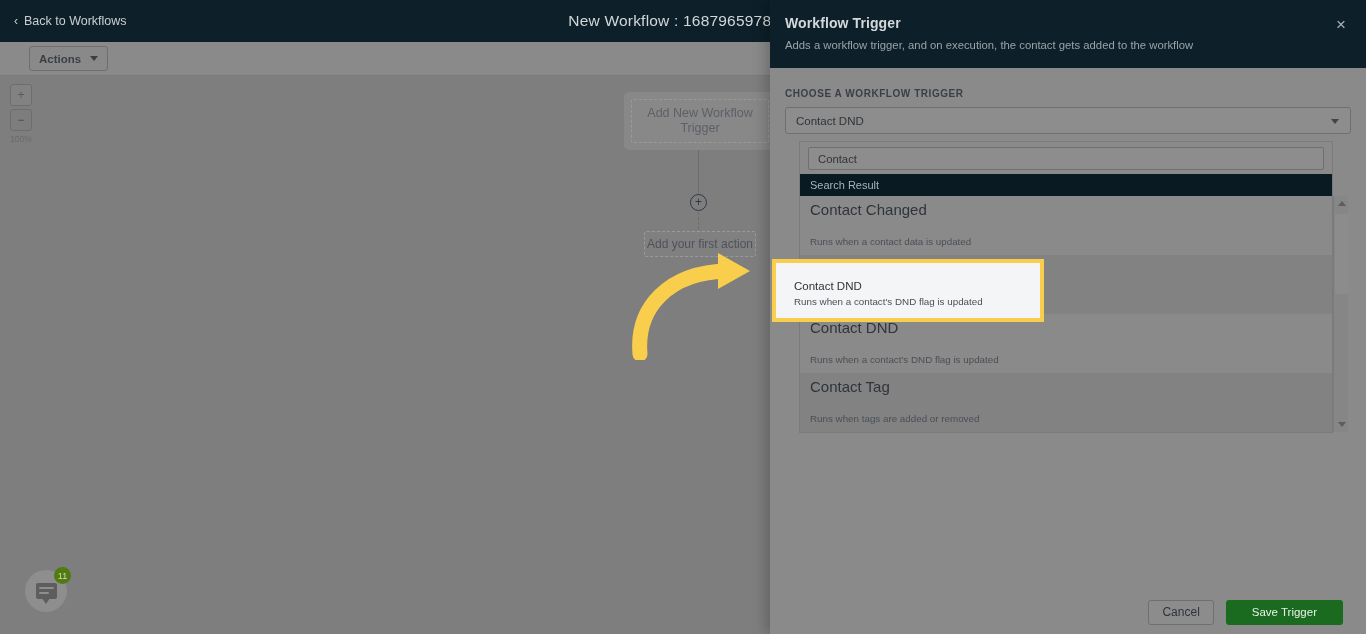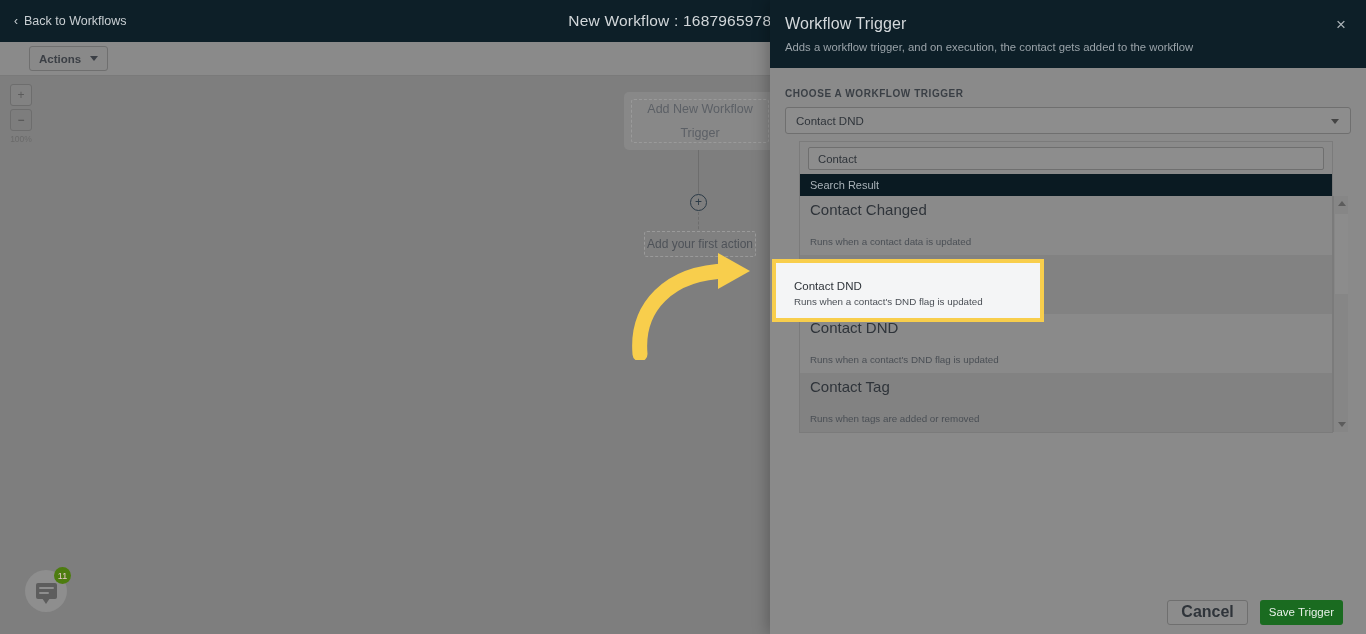--- a/index.html
+++ b/index.html
@@ -69,21 +69,21 @@
 
   .trigger-node {
     position: absolute; left: 624px; top: 16px; width: 152px; height: 58px;
     background: #888888; border-radius: 5px;
     display: flex; align-items: center; justify-content: center;
   }
   .trigger-inner {
     width: 138px; height: 44px;
     border: 1px dashed #9a9a9a; border-radius: 3px;
     display: flex; align-items: center; justify-content: center; text-align: center;
-    color: #5c6066; font-size: 12.5px; line-height: 24px;
+    color: #5c6066; font-size: 12.5px; line-height: 15px;
   }
   .conn-line { position: absolute; left: 698px; top: 74px; width: 1px; height: 44px; background: #6d6d6d; }
   .plus-node {
     position: absolute; left: 690px; top: 118px; width: 17px; height: 17px;
     border: 1.3px solid #2b3a46; border-radius: 50%;
     color: #2b3a46; font-size: 12px; line-height: 15px; text-align: center;
   }
   .conn-line2 {
     position: absolute; left: 698px; top: 136px; width: 1px; height: 22px;
     border-left: 1px dashed #6d6d6d;
@@ -118,21 +118,21 @@
   }
 
   
   .panel {
     position: absolute; top: 0; right: 0; width: 596px; height: 634px;
     background: #8a8a8a; box-shadow: -3px 0 14px rgba(0,0,0,.25);
   }
   .panel-head {
     height: 68px; background: #0d1f28; padding: 15px 20px 0 15px; position: relative;
   }
-  .panel-title { color: #d3d8db; font-size: 16px; font-weight: normal; letter-spacing: .1px; }
+  .panel-title { color: #d3d8db; font-size: 14px; font-weight: bold; letter-spacing: .1px; }
   .panel-sub { color: #9aa3a9; font-size: 11.3px; margin-top: 8px; }
   .panel-close {
     position: absolute; right: 16px; top: 16px;
     color: #aab2b7; font-size: 17px; line-height: 17px; width: 18px; text-align: center;
   }
 
   .panel-body { position: relative; padding: 20px 15px 0 15px; }
   .field-label {
     font-size: 10px; font-weight: bold; color: #3a3f45;
     letter-spacing: .55px; margin-bottom: 8px;
@@ -192,25 +192,25 @@
   .arrow-svg { position: absolute; left: 620px; top: 250px; z-index: 41; }
 
   
   .panel-footer {
     position: absolute; left: 0; right: 0; bottom: 0; height: 44px;
     display: flex; align-items: center; justify-content: flex-end;
     gap: 12px; padding-right: 23px;
   }
   .btn-cancel {
     height: 25px; padding: 0 13px; border: 1px solid #6f6f6f; border-radius: 3px;
-    background: #8c8c8c; color: #2f343a; font-size: 16px;
-    display: flex; align-items: center; font-weight: bold;
+    background: #8c8c8c; color: #2f343a; font-size: 12px;
+    display: flex; align-items: center;
   }
   .btn-save {
-    height: 25px; padding: 0 9px; border-radius: 3px;
+    height: 25px; padding: 0 26px; border-radius: 3px;
     background: #1a6b20; color: #e8f1e8; font-size: 11.5px;
     display: flex; align-items: center;
   }
 </style>
 </head>
 <body>
 
 <div id="root">
 
   <div class="app">

